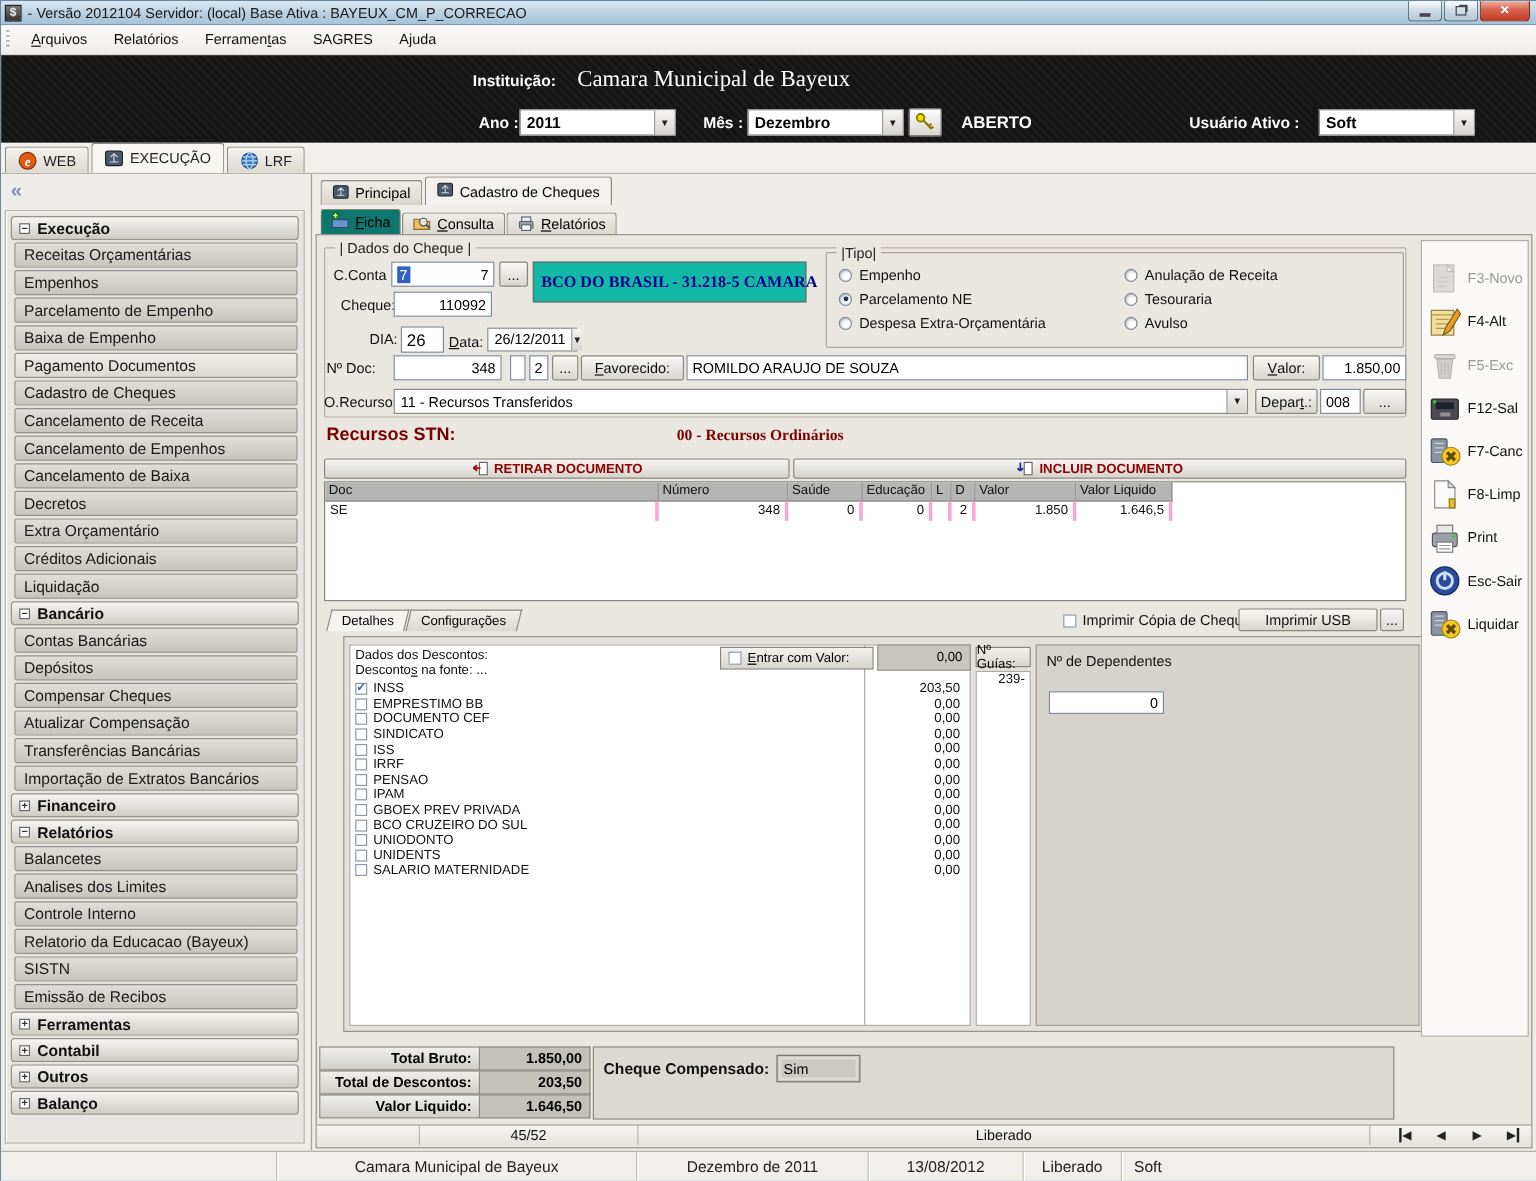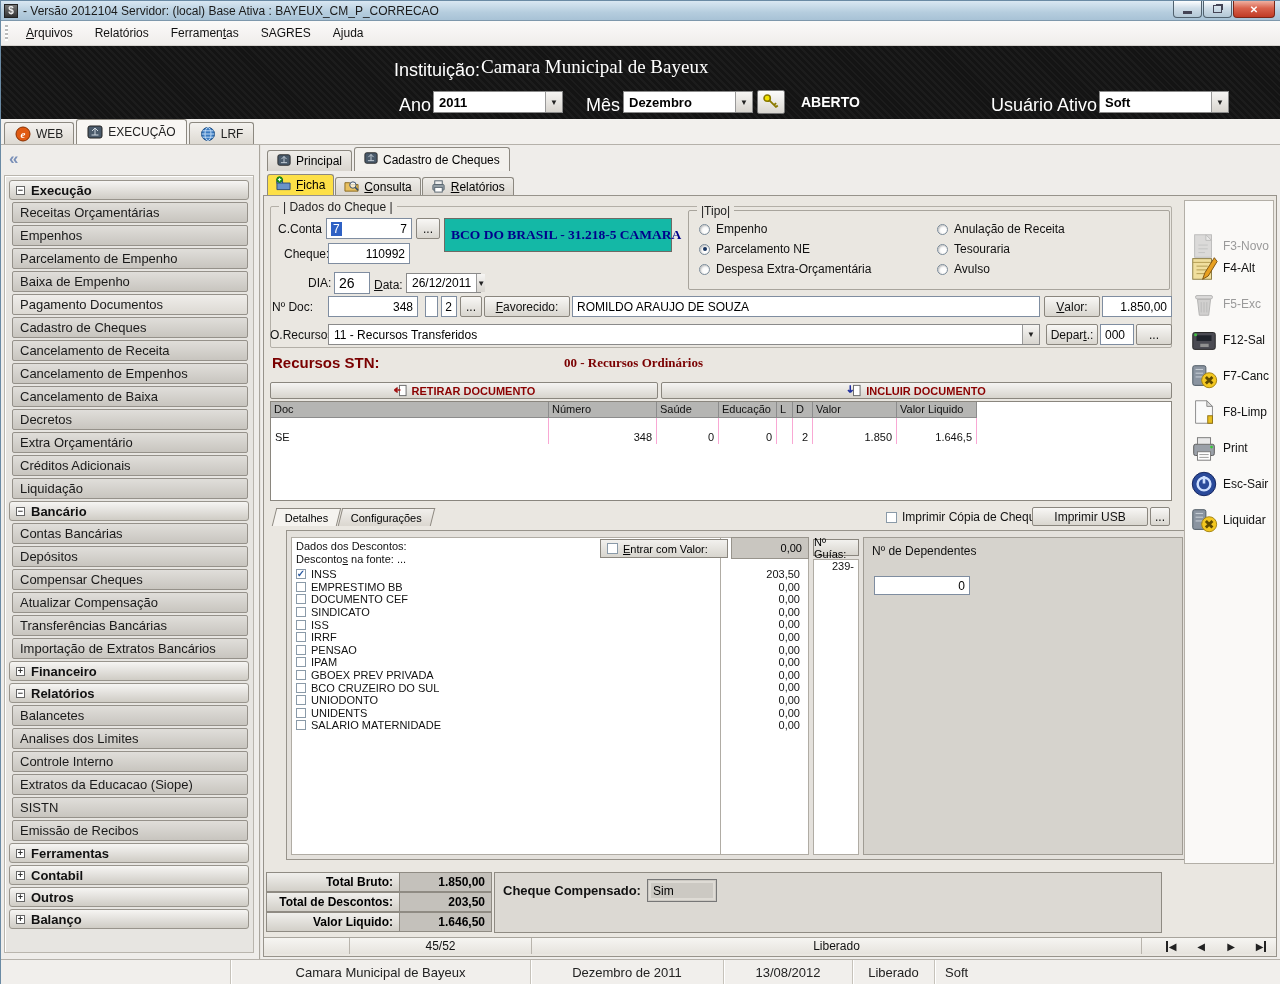--- a/index.html
+++ b/index.html
@@ -34,21 +34,21 @@
     background-image:repeating-linear-gradient(45deg,rgba(255,255,255,.035) 0 2px,transparent 2px 5px)}
   .logo-panel{position:absolute;left:0;top:0;width:430px;height:73px;
     background:linear-gradient(#ffffff,#dcdcdc 28%,#8d8d8d 58%,#c2c2c2 82%,#8a8a8a);
     border-bottom-right-radius:110px 78px;border-right:2px solid #555}
   .logo{position:absolute;left:30px;top:8px;font-family:"Liberation Serif",serif;font-style:italic;font-weight:bold;
     white-space:nowrap}
   .logo-e{font-size:54px;color:#e8651a;text-shadow:-2px -2px 0 #fff,2px 2px 2px #5a2a00}
   .logo-dash{font-size:34px;color:#e9e9e9;text-shadow:1px 1px 2px #333}
   .logo-ti{font-size:44px;color:#dcdcdc;text-shadow:-1px -1px 0 #fff,2px 2px 2px #2a2a2a}
   .logo-cons{font-size:30px;color:#d4d4d4;text-shadow:-1px -1px 0 #fff,2px 2px 2px #2a2a2a}
-  .hlabel{position:absolute;color:#fff;font-weight:normal;font-size:18px}
+  .hlabel{position:absolute;color:#fff;font-weight:bold;font-size:13px}
   .inst-value{position:absolute;left:480px;top:10px;color:#fff;font-family:"Liberation Serif",serif;font-size:19px}
   .combo{position:absolute;height:22px;background:#fff;border:1px solid #8a8a8a;display:flex;align-items:center}
   .combo .cv{flex:1;padding:0 5px;font-weight:bold;font-size:13px;color:#000}
   .combo .ca{width:17px;height:100%;background:linear-gradient(#f6f5f3,#d8d5cf);border-left:1px solid #999;
     display:flex;align-items:center;justify-content:center;font-size:8px;color:#222}
   .keybtn{position:absolute;left:756px;top:44px;width:28px;height:24px;border:1px solid #777;border-radius:2px;
     background:linear-gradient(#fcfcfb,#d9d6d0);display:flex;align-items:center;justify-content:center}
   .open-status{position:absolute;left:800px;top:48px;color:#fff;font-weight:bold;font-size:14px}
 
   
@@ -76,21 +76,21 @@
   .content{position:absolute;left:260px;top:0;width:1020px;height:814px;background:#efedea}
 
   
   .ctabs{position:absolute;left:6px;top:2px;height:24px;display:flex;align-items:flex-end}
   .ctab{height:21px;border:1px solid #8c8880;border-bottom:none;border-radius:3px 3px 0 0;margin-right:2px;
     background:linear-gradient(#efede9,#d9d5ce);display:flex;align-items:center;padding:0 9px;gap:5px}
   .ctab.active{height:24px;background:#f3f1ed}
   .stabs{position:absolute;left:6px;top:28px;height:23px;display:flex;align-items:flex-end}
   .stab{height:19px;border:1px solid #8c8880;border-bottom:none;border-radius:3px 3px 0 0;margin-right:1px;
     background:linear-gradient(#efede9,#d9d5ce);display:flex;align-items:center;padding:0 8px;gap:5px}
-  .stab.active{height:22px;background:#fde047;border-bottom:1px solid #f3f1ed}
+  .stab.active{height:22px;background:#0f766e;border-bottom:1px solid #f3f1ed}
 
   
   .work{position:absolute;left:2px;top:50px;width:1014px;height:762px;background:#eae7e1;border:1px solid #97938b}
 
   .gb{position:absolute;border:1px solid #b3afa7;border-radius:2px}
   .gb-label{position:absolute;top:-7px;left:8px;background:#eae7e1;padding:0 4px;font-size:12px;color:#222}
   .flabel{position:absolute;font-size:12px;color:#111;white-space:nowrap}
   .inp{position:absolute;background:#fff;border:1px solid #7f8da0;font-size:12px;padding:0 4px;display:flex;align-items:center}
   .inp.right{justify-content:flex-end}
   .graybtn{position:absolute;border:1px solid #8a867e;border-radius:2px;background:linear-gradient(#f8f7f5,#d9d6cf);
@@ -105,21 +105,21 @@
   .stn{position:absolute;font-weight:bold;color:#7a0000}
 
   
   .docbtn{position:absolute;height:17px;border:1px solid #8a867e;border-radius:2px;
     background:linear-gradient(#f5f4f2,#d7d4cd);display:flex;align-items:center;justify-content:center;gap:5px;
     font-weight:bold;font-size:11px;color:#8b0000}
   .docbox{position:absolute;background:#fff;border:1px solid #8a867e}
   .docrow{display:flex}
   .dochdr-cell{background:#b5b5b3;border-right:1px solid #8c8c8c;border-bottom:1px solid #8c8c8c;font-size:11px;
     color:#111;padding:1px 3px;height:16px}
-  .doccell{border-right:1px solid #f9a8d4;font-size:11px;padding:13px 4px;height:16px;color:#111}
+  .doccell{border-right:3px solid #f9a8d4;font-size:11px;padding:1px 4px;height:16px;color:#111}
   .tright{text-align:right}
 
   
   .dtab{position:absolute;height:18px;border:1px solid #8c8880;border-bottom:none;background:linear-gradient(#f1efec,#dbd7d0);
     font-size:11px;display:flex;align-items:center;padding:0 10px;transform:skewX(-14deg)}
   .dtab>span{transform:skewX(14deg);display:block}
   .dtab.active{background:#f5f3ef}
   .cb{width:11px;height:11px;background:#fff;border:1px solid #8a9aa8;display:inline-flex;align-items:center;
     justify-content:center;flex:none}
   .cb.checked::after{content:"✓";color:#2b5aa0;font-size:10px;font-weight:bold;line-height:1}
@@ -289,21 +289,21 @@
             <span class="pm-box">+</span>
             <span>Financeiro</span>
           </div>
           <div class="nav-header">
             <span class="pm-box">−</span>
             <span>Relatórios</span>
           </div>
           <div class="nav-item">Balancetes</div>
           <div class="nav-item">Analises dos Limites</div>
           <div class="nav-item">Controle Interno</div>
-          <div class="nav-item">Extratos da Educacao (Siope)</div>
+          <div class="nav-item">Relatorio da Educacao (Bayeux)</div>
           <div class="nav-item">SISTN</div>
           <div class="nav-item">Emissão de Recibos</div>
           <div class="nav-header">
             <span class="pm-box">+</span>
             <span>Ferramentas</span>
           </div>
           <div class="nav-header">
             <span class="pm-box">+</span>
             <span>Contabil</span>
           </div>
@@ -429,21 +429,21 @@
         <div class="inp" style="left:308px;top:100px;width:468px;height:21px">ROMILDO ARAUJO DE SOUZA</div>
         <div class="graybtn" style="left:780px;top:100px;width:56px;height:21px"><u>V</u>alor:</div>
         <div class="inp right" style="left:838px;top:100px;width:70px;height:21px">1.850,00</div>
 
         <span class="flabel" style="left:6px;top:132px">O.Recursos:</span>
         <div class="combo" style="left:64px;top:128px;width:712px;height:21px">
           <span class="cv" style="font-weight:normal;font-size:12px">11 - Recursos Transferidos</span>
           <span class="ca">▼</span>
         </div>
         <div class="graybtn" style="left:782px;top:128px;width:52px;height:21px">Depar<u>t</u>.:</div>
-        <div class="inp" style="left:836px;top:128px;width:34px;height:21px">000</div>
+        <div class="inp" style="left:836px;top:128px;width:34px;height:21px">008</div>
         <div class="graybtn" style="left:872px;top:128px;width:36px;height:21px">...</div>
 
         <span class="stn" style="left:8px;top:158px;font-size:15px">Recursos STN:</span>
         <span class="stn" style="left:300px;top:159px;font-size:13px;font-family:'Liberation Serif',serif">00 - Recursos Ordinários</span>
 
         <div class="docbtn" style="left:6px;top:186px;width:388px">
           <svg width="14" height="13" viewBox="0 0 15 12">
             <rect x="7" y="0.5" width="7" height="11" fill="#fff" stroke="#666"></rect>
             <path d="M8 5.5H1.5M1.5 5.5L5 3M1.5 5.5L5 8" stroke="#a01010" stroke-width="1.6" fill="none"></path>
           </svg>
@@ -617,21 +617,21 @@
               <div class="rb-btn">
                 <span>▶</span>
               </div>
               <div class="rb-btn">
                 <span class="br">▶</span>
               </div>
             </div>
         </div>
 
         <div class="toolbar" id="toolbar">
-            <div class="tool-btn disabled" style="top: 28px; text-align: right;">
+            <div class="tool-btn disabled" style="top: 14px; text-align: right;">
               <span class="tool-icon"><svg width="30" height="30" viewBox="0 0 32 32">
                   <rect x="6" y="4" width="18" height="24" fill="#c2c2c2" stroke="#8a8a8a"></rect>
                   <path d="M18 4l6 6h-6z" fill="#dedede" stroke="#8a8a8a"></path>
                   <path d="M10 15h10M10 19h10M10 23h7" stroke="#979797"></path>
                 </svg></span>
               <span>F3-Novo</span>
             </div>
             <div class="tool-btn" style="top: 50px;">
               <span class="tool-icon"><svg width="30" height="30" viewBox="0 0 32 32">
                   <rect x="4" y="6" width="20" height="22" fill="#f0df9e" stroke="#8a7a40"></rect>

